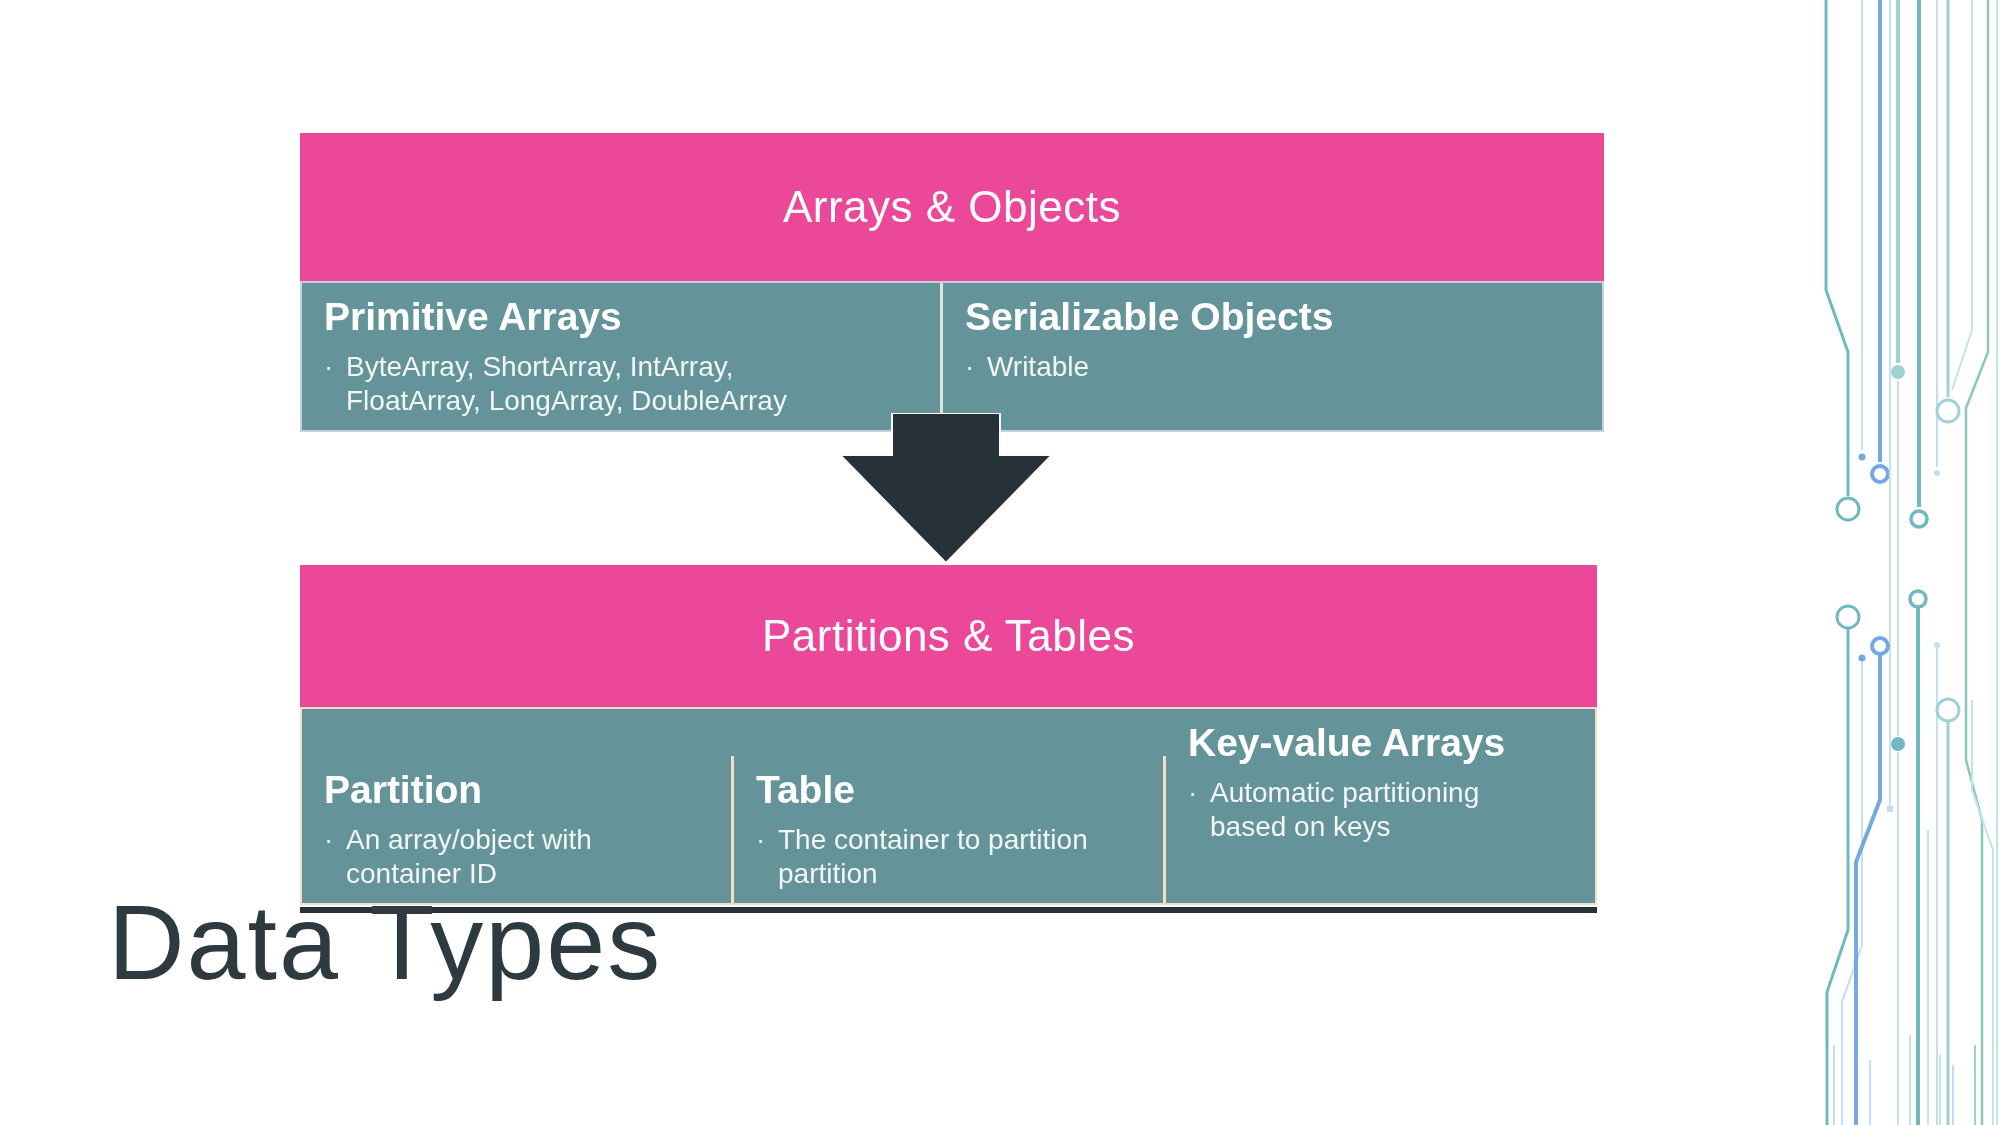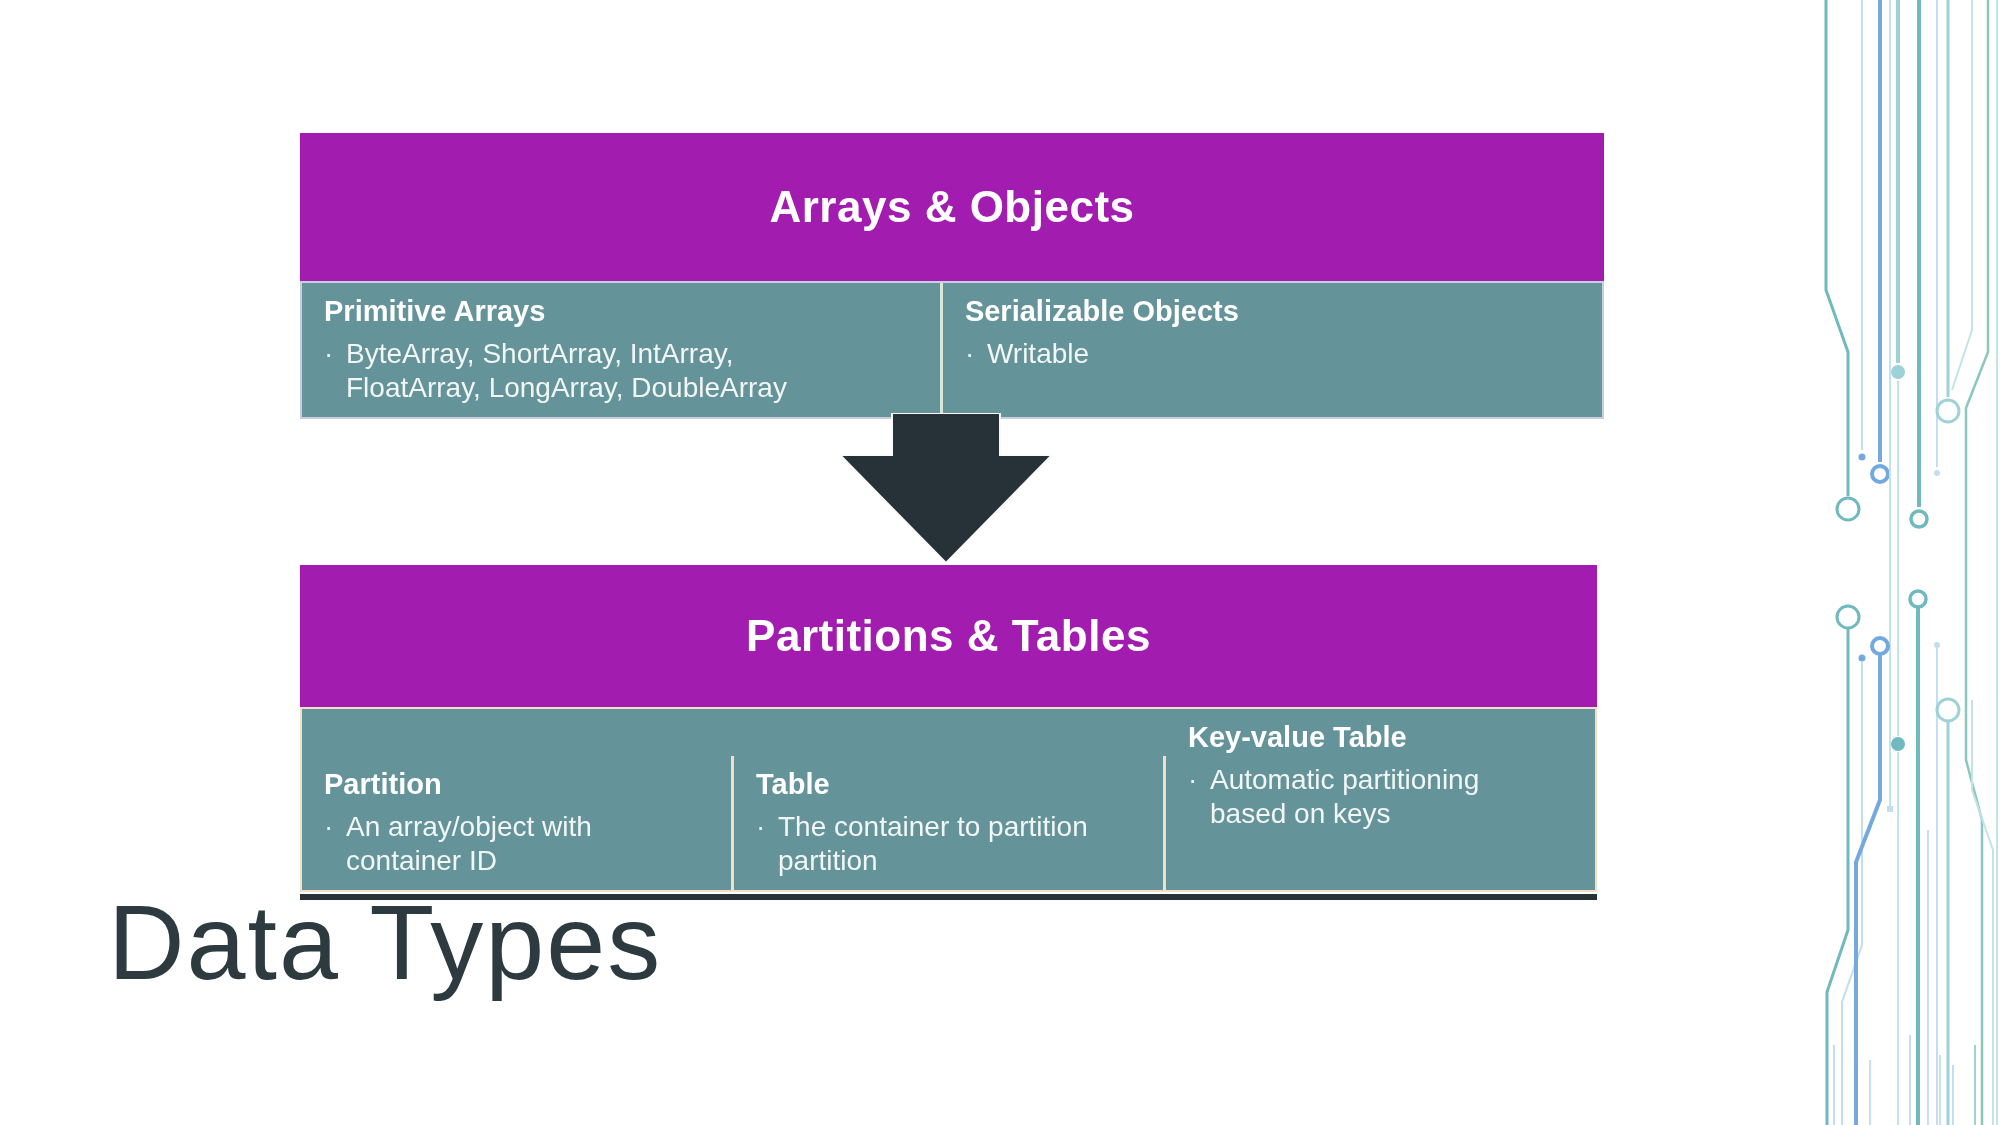--- a/index.html
+++ b/index.html
@@ -5,34 +5,34 @@
   html,body{margin:0;padding:0;background:#ffffff;}
   .slide{
     position:relative;width:2000px;height:1125px;background:#ffffff;
     overflow:hidden;font-family:"Liberation Sans",sans-serif;
   }
   
   .dbox{position:absolute;display:flex;flex-direction:column;}
   .box-top{left:300px;top:133px;width:1304px;}
   .box-bottom{left:300px;top:565px;width:1297px;}
   .box-hdr{
-    background:#a21caf;color:#ffffff;display:flex;align-items:center;justify-content:center;
-    font-weight:700;font-size:44px;letter-spacing:0.5px;
+    background:#ec4899;color:#ffffff;display:flex;align-items:center;justify-content:center;
+    font-weight:400;font-size:44px;letter-spacing:0.5px;
   }
   .box-top .box-hdr{height:148px;}
   .box-bottom .box-hdr{height:142px;}
   .box-row{display:flex;align-items:stretch;background:#649499;}
   .box-top .box-row{border:2px solid #c9cede;}
   .box-bottom .box-row{border:2px solid #f2dfc7;}
   .cell{padding:10px 20px 12px 22px;box-sizing:border-box;min-height:128px;}
   .box-top .cell-1{width:49.3%;border-right:3px solid #dce5da;}
   .box-top .cell-2{flex:1;}
   .box-bottom .cell{flex:1;}
   .box-bottom .cell-1,.box-bottom .cell-2{border-right:3px solid #f2dfc7;margin-top:47px;}
-  .cell-title{color:#ffffff;font-weight:700;font-size:29px;line-height:1.25;margin-bottom:8px;}
+  .cell-title{color:#ffffff;font-weight:700;font-size:39px;line-height:1.25;margin-bottom:8px;}
   .bullet-line{display:flex;color:#f2f6f5;font-size:28px;line-height:34px;}
   .bullet-dot{width:22px;flex:0 0 22px;text-align:left;opacity:.95;}
   .bullet-text span{display:block;}
   .box-underline{height:6px;background:#263238;margin-top:2px;}
   
   .arrow-wrap{position:absolute;left:840px;top:413px;width:212px;height:150px;}
   
   .slide-title{
     position:absolute;left:100px;top:876px;margin:8px;
     font-size:106px;font-weight:300;color:#2d3a40;letter-spacing:2px;line-height:1.1;
@@ -93,21 +93,21 @@
         <div class="cell-title">Table</div>
         <div class="bullet-line">
           <span class="bullet-dot">·</span>
           <span class="bullet-text">
             <span>The container to partition</span>
             <span>partition</span>
           </span>
         </div>
       </div>
       <div class="cell cell-3">
-        <div class="cell-title">Key-value Table</div>
+        <div class="cell-title">Key-value Arrays</div>
         <div class="bullet-line">
           <span class="bullet-dot">·</span>
           <span class="bullet-text">
             <span>Automatic partitioning</span>
             <span>based on keys</span>
           </span>
         </div>
       </div>
     </div>
     <div class="box-underline"></div>

